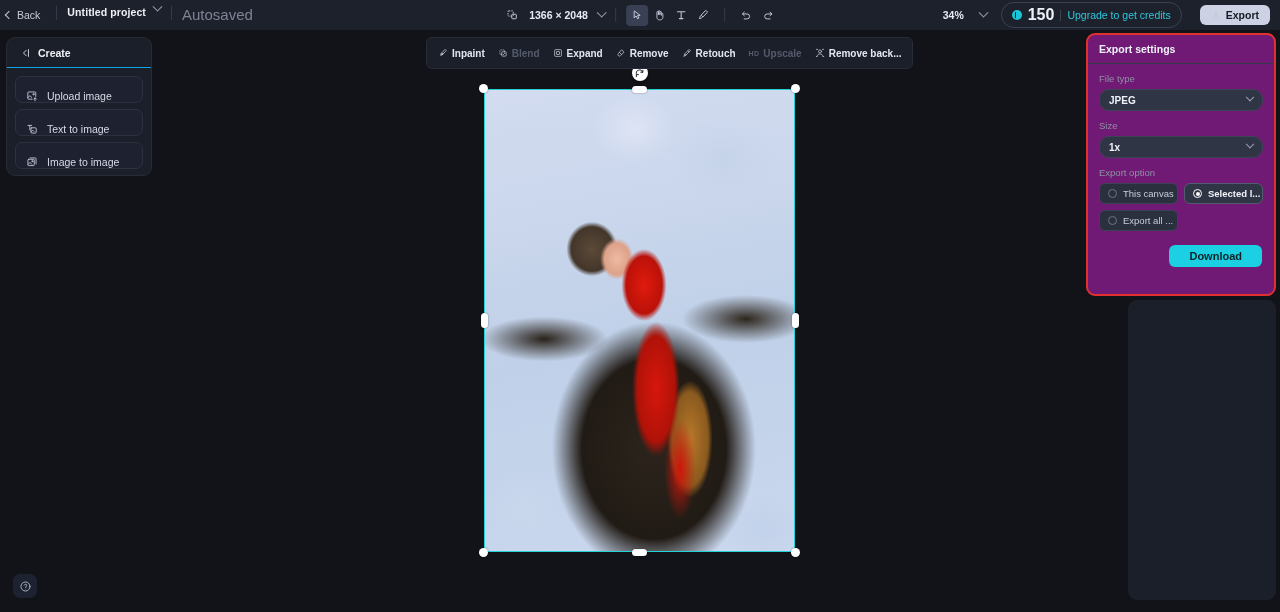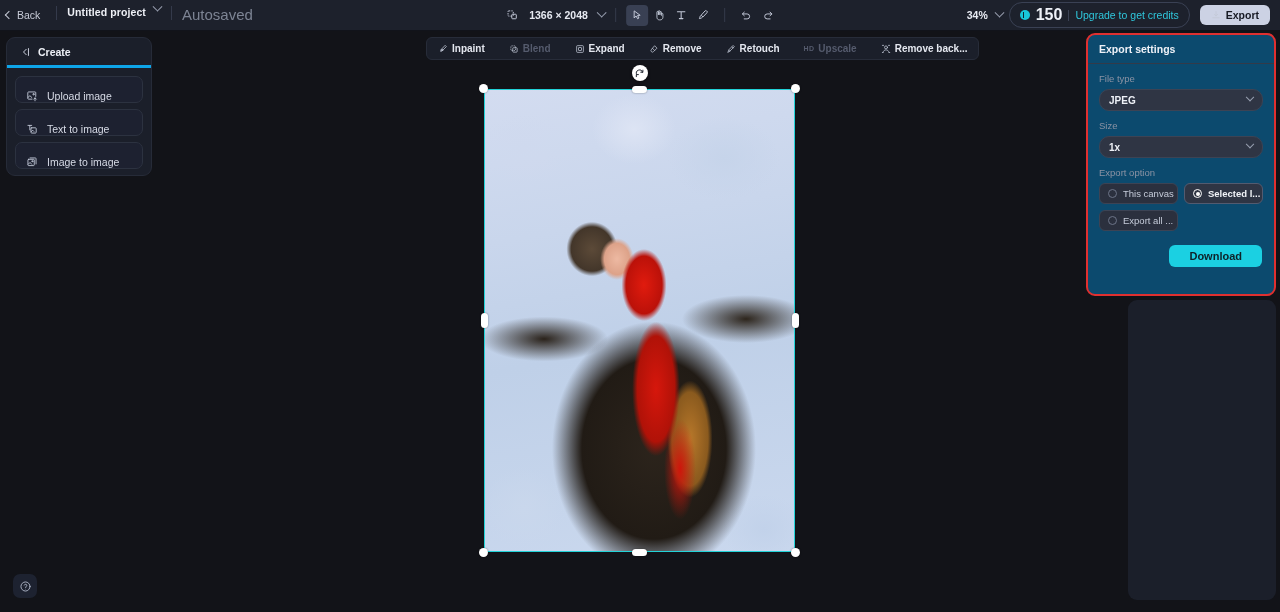--- a/index.html
+++ b/index.html
@@ -35,21 +35,21 @@
     position:absolute; left:50%; transform:translateX(-50%);
     display:flex; align-items:center; gap:0;
   }
   .tool-ico {
     width:22px; height:21px; display:flex; align-items:center; justify-content:center;
     border-radius:4px; cursor:pointer; color:#cfd4e0;
   }
   .tool-ico.active { background:#394053; }
   .tool-ico.disabled { color:#4c5263; cursor:default; }
   .dims { color:#e7eaf2; font-size:10.5px; font-weight:bold; margin:0 2px 0 6px; }
-  .tb-right { margin-left:auto; display:flex; align-items:center; padding-right:10px; gap:0; }
+  .tb-right { margin-left:auto; display:flex; align-items:center; padding-right:10px; gap:8px; }
   .zoomval { color:#e7eaf2; font-size:10.5px; font-weight:bold; }
   .credits-pill {
     display:flex; align-items:center; gap:6px;
     border:1px solid #3a4154; border-radius:13px; padding:3px 10px; margin-left:6px;
   }
   .coin {
     width:10px; height:10px; border-radius:50%;
     background:#18c6d8; position:relative; flex:none;
   }
   .coin:after{content:"";position:absolute;left:3.4px;top:2px;width:3px;height:6px;border-left:1.6px solid #10222c;}
@@ -64,36 +64,36 @@
   }
 
   
   #leftpanel {
     position:absolute; left:6px; top:37px; width:146px; height:139px;
     background:#1b1f2a; border:1px solid #262b38; border-radius:9px;
     z-index:30; overflow:hidden;
   }
   .lp-head {
     height:30px; display:flex; align-items:center; gap:7px; padding-left:12px;
-    border-bottom:3px solid #0ea5e9;
+    border-bottom:1px solid #0ea5e9;
   }
   .lp-head-label { color:#eef0f6; font-size:10.5px; font-weight:bold; }
   .lp-body { padding:8px 8px 0 8px; display:flex; flex-direction:column; gap:6px; }
   .lp-item {
     height:27px; display:flex; align-items:flex-end; gap:9px; padding-left:10px;
     border:1px solid #2c3240; border-radius:7px; cursor:pointer;
     color:#d7dbe6; font-size:10.5px; background:#1d2130;
   }
   .ico-sm { width:12px; height:12px; display:block; flex:none; color:#c3c9d8;}
 
   
   #canvastools {
-    position:absolute; left:426px; top:37px; height:23px;
+    position:absolute; left:426px; top:37px; height:32px;
     background:#1b1f2a; border:1px solid #272c39; border-radius:6px;
-    display:flex; align-items:center; padding:8px 5px; gap:12px; z-index:25;
+    display:flex; align-items:center; padding:8px 5px; gap:1px; z-index:25;
   }
   .ct-item {
     display:flex; align-items:center; gap:4px; padding:3px 6px; border-radius:4px;
     color:#e4e7ef; font-size:10px; font-weight:bold; cursor:pointer; white-space:nowrap;
   }
   .ct-item.dim { color:#555b6d; cursor:default; }
   .hdbadge { font-size:7px; font-weight:bold; letter-spacing:.3px; }
 
   
   #canvas {
@@ -148,21 +148,21 @@
 
   
   #rightpanel {
     position:absolute; right:4px; top:300px; width:148px; height:300px;
     background:#1b1f2a; border-radius:9px; z-index:10;
   }
 
   
   #exportpanel {
     position:absolute; left:1086px; top:33px; width:190px; height:263px;
-    background:#0c4a6e; border:2px solid #e03030; border-radius:9px;
+    background:#701a75; border:2px solid #e03030; border-radius:9px;
     z-index:60; overflow:hidden;
   }
   .ep-head {
     height:29px; display:flex; align-items:center; padding-left:11px;
     border-bottom:1px solid #333a49;
   }
   .ep-title { color:#eef1f7; font-size:10.5px; font-weight:bold; }
   .ep-body { padding:9px 11px 0 11px; }
   .ep-label { color:#8c93a4; font-size:9.5px; margin-bottom:5px; }
   .ep-select {

